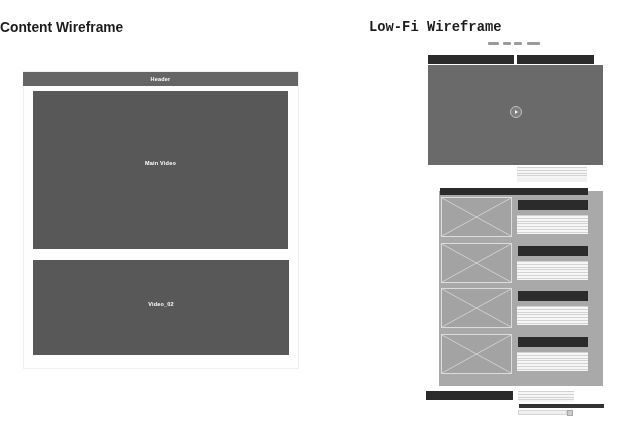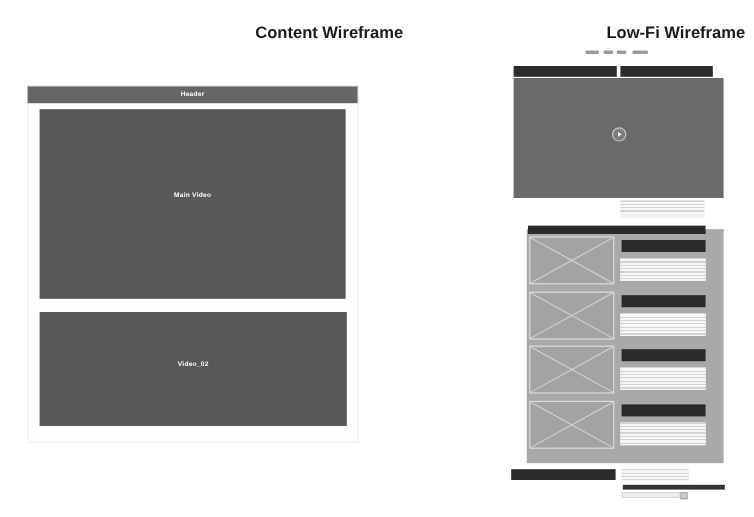--- a/index.html
+++ b/index.html
@@ -1,20 +1,20 @@
 <!DOCTYPE html>
 <html style="--c-header: #656565; --c-box: #585858; --c-dark: #2b2b2b; --c-video: #6a6a6a; --c-panel: #a9a9a9; --c-dash: #9b9b9b;"><head>
 <meta charset="utf-8">
 <style>
   html,body{margin:0;padding:0;}
   body{width:628px;height:431px;background:#fff;font-family:"Liberation Sans",sans-serif;position:relative;overflow:hidden;}
   .abs{position:absolute;}
-  .wf-title{position:absolute;top:19.5px;text-align:right;font-size:13.8px;font-weight:bold;color:#1b1b1b;white-space:nowrap;}
+  .wf-title{position:absolute;top:19.5px;text-align:left;font-size:13.8px;font-weight:bold;color:#1b1b1b;white-space:nowrap;}
   #title-left{left:0;width:336px;}
-  #title-right{left:382px;width:239px;}
+  #title-right{left:369px;width:239px;font-family:Liberation Mono, monospace;}
   #left-panel{left:23px;top:71px;width:274px;height:296px;background:#fefefe;border:1px solid #efefef;}
   #header-bar{left:23px;top:72px;width:275px;height:14px;background:var(--c-header);display:flex;align-items:center;justify-content:center;}
   .mini-label{color:#fff;font-size:5.5px;font-weight:bold;letter-spacing:.2px;}
   #main-video{left:33px;top:91px;width:255px;height:158px;background:var(--c-box);display:flex;align-items:center;justify-content:center;}
   #main-video .mini-label{transform:translateY(-7px);}
   #video02{left:33px;top:260px;width:256px;height:95px;background:var(--c-box);display:flex;align-items:center;justify-content:center;}
   #video02 .mini-label{transform:translateY(-4px);}
   .dash{position:absolute;top:42px;height:2.5px;border-radius:1px;background:var(--c-dash);}
   #bar-tl{left:428px;top:54.5px;width:86px;height:9px;background:var(--c-dark);}
   #bar-tr{left:517px;top:54.5px;width:77px;height:9px;background:var(--c-dark);}

